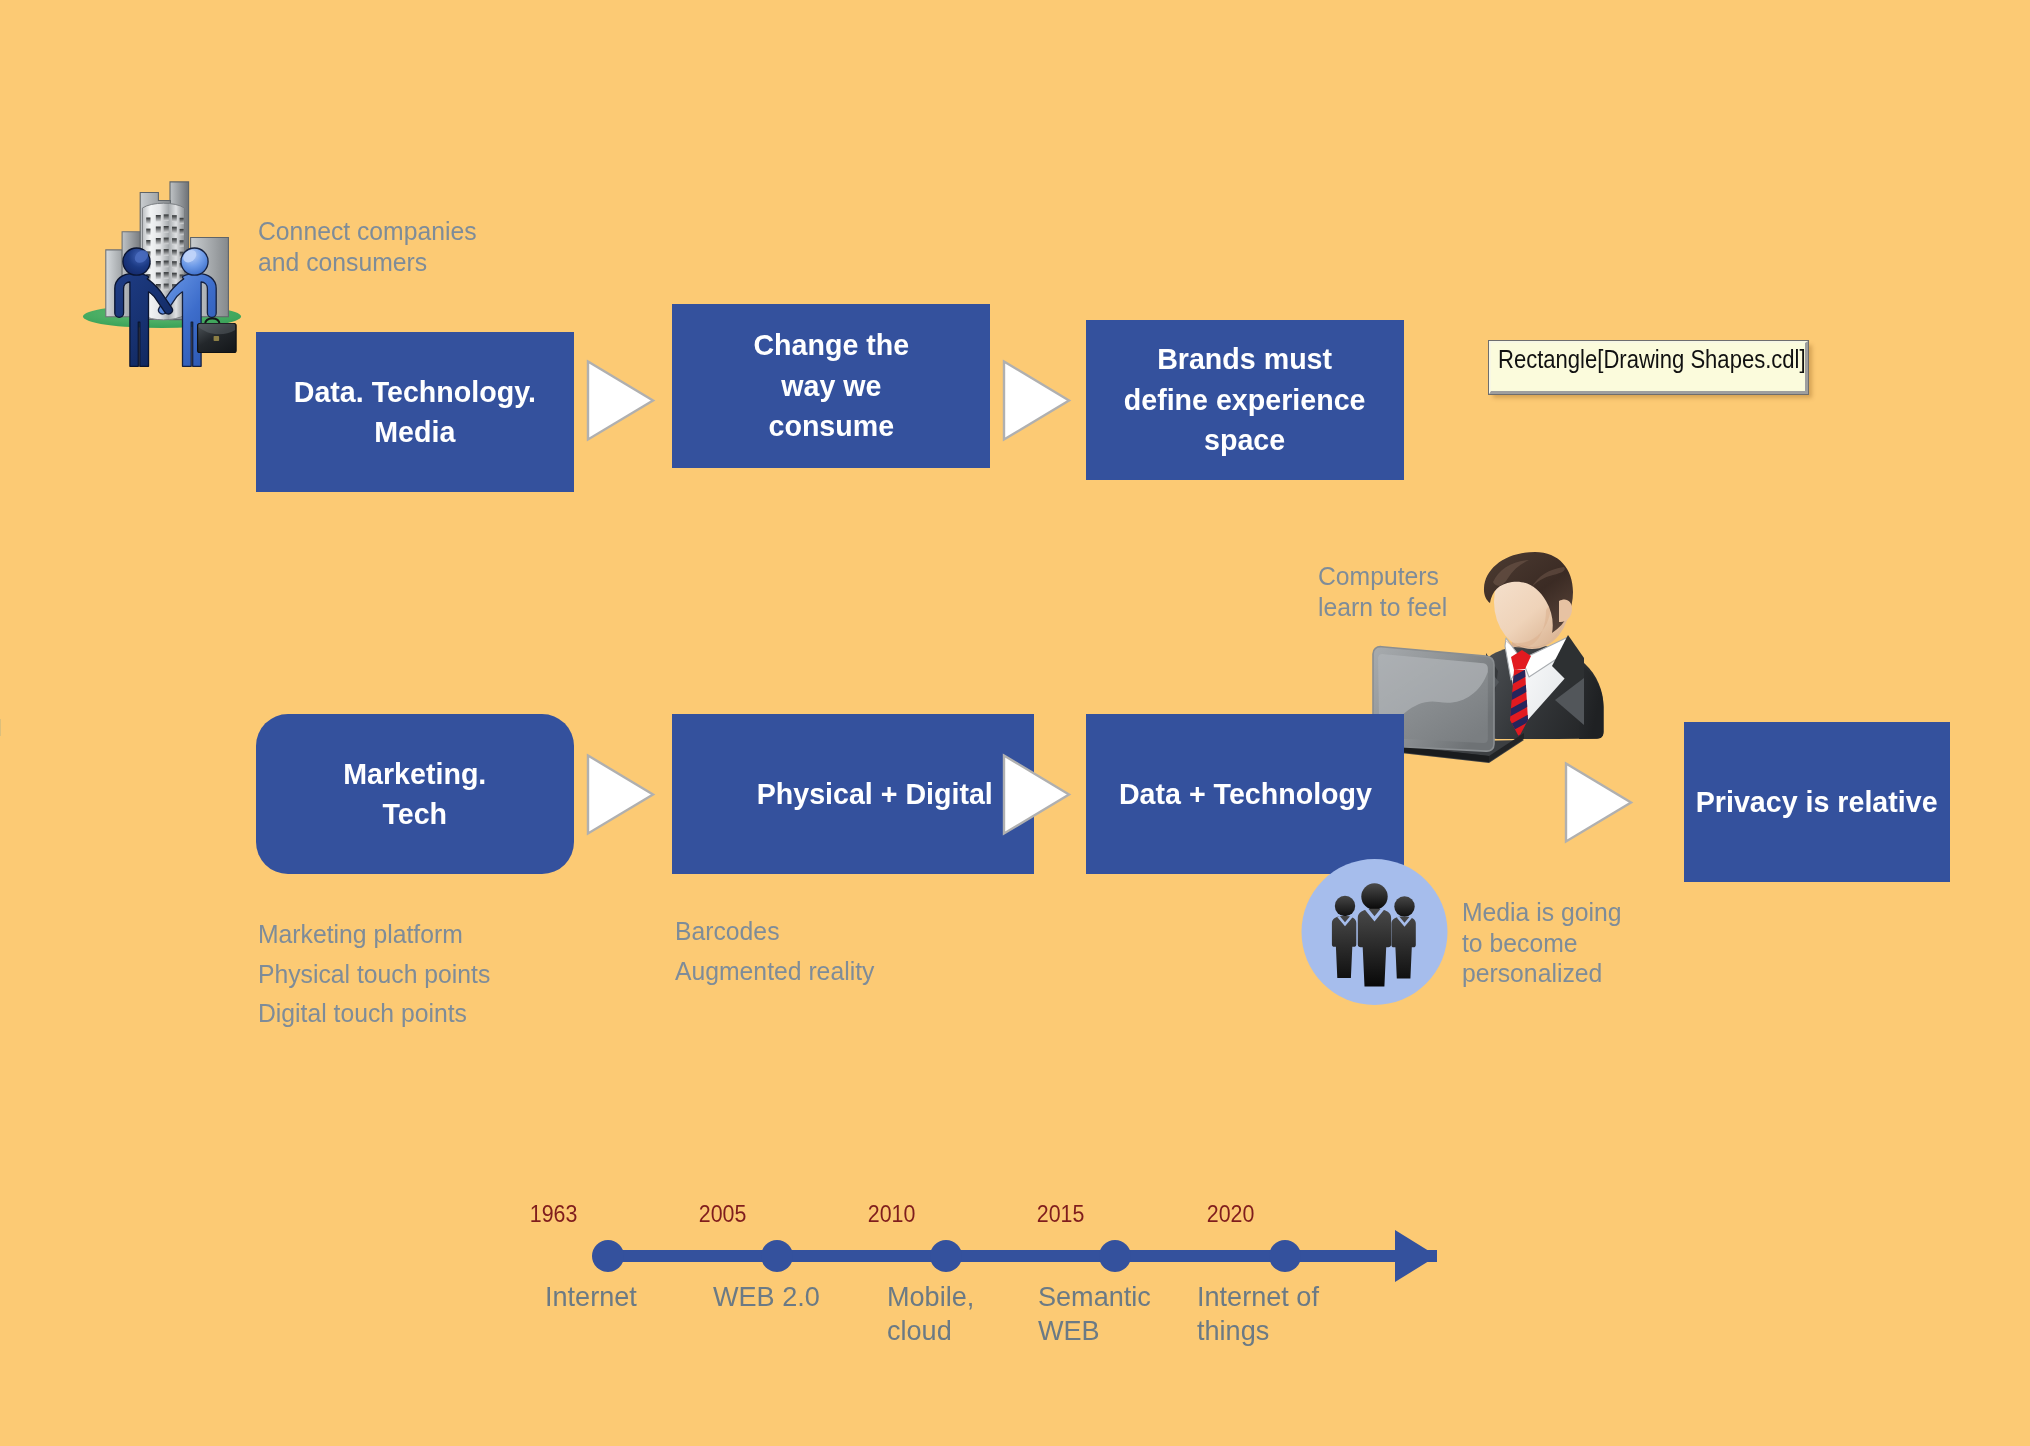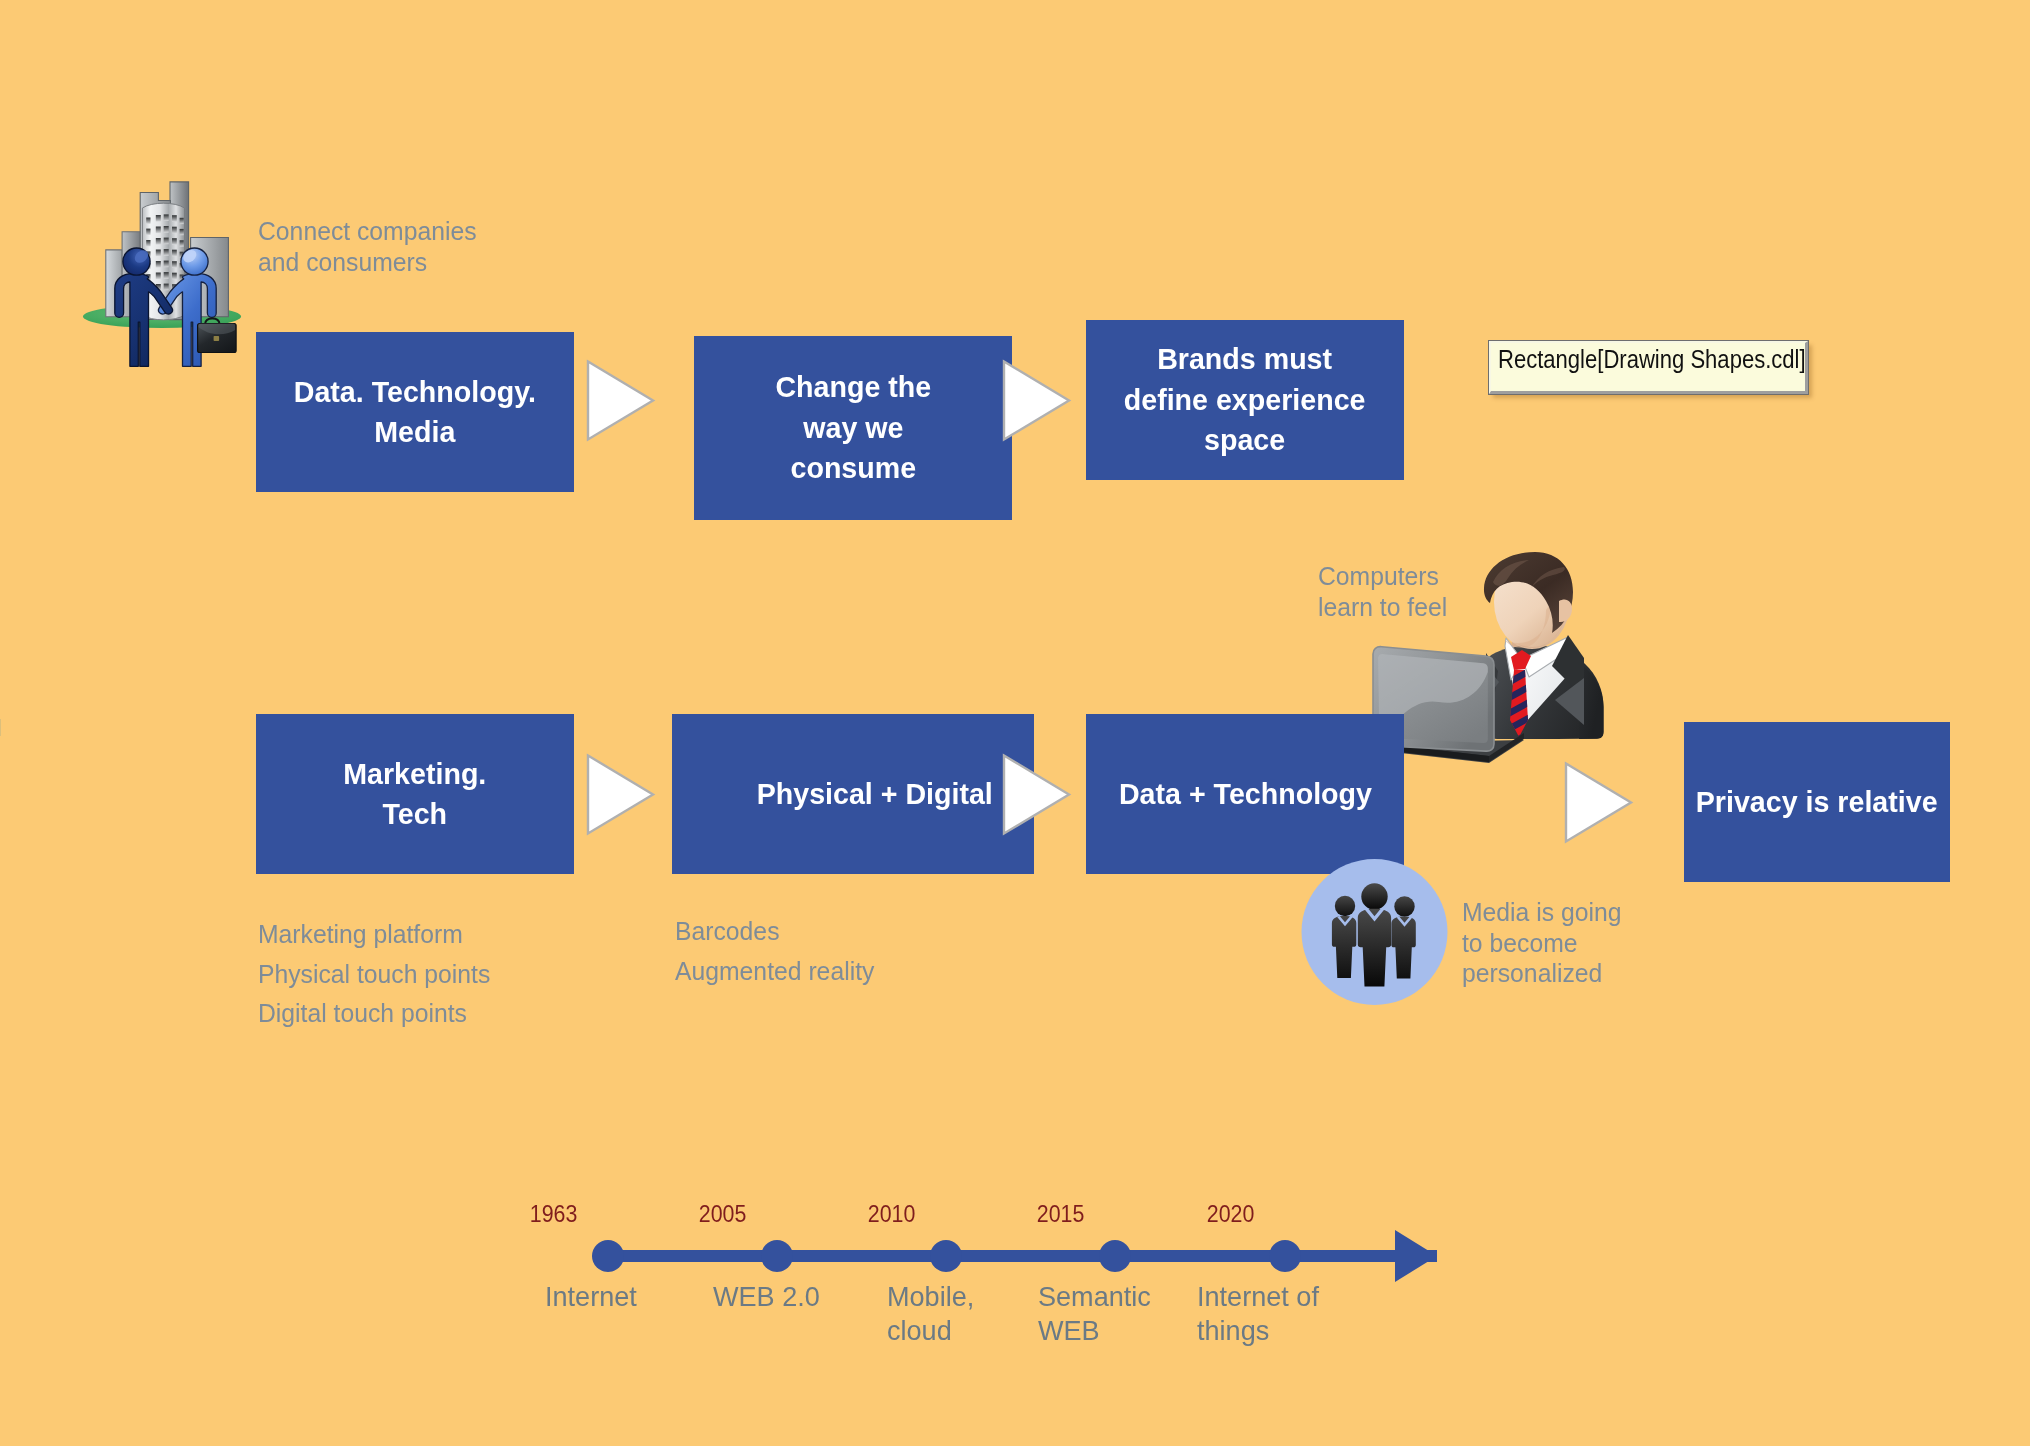--- a/index.html
+++ b/index.html
@@ -231,21 +231,21 @@
       <rect x="117.6" y="153.5" width="38.5" height="29" rx="2" fill="url(#gcase)" stroke="#0E1113" stroke-width="1.2"></rect>
       <path d="M118.6,157 c9,8 25,10 36.5,3 v-4.5 c0,-1.2 -1,-2 -2,-2 h-32.5 c-1.1,0 -2,0.8 -2,2 z" fill="#6A7076" opacity="0.4"></path>
       <rect x="133.6" y="166" width="5.5" height="5" rx="0.8" fill="#8D7F45"></rect>
     </g>
   </svg>
 
   <div class="box" style="left:256px;top:320px;width:318px;height:160px;margin-top:12px;">
     <span>Data. Technology.
 Media</span>
   </div>
-  <div class="box" style="left:672px;top:336px;width:318px;height:184px;margin-left:22px;">
+  <div class="box" style="left:672px;top:304px;width:318px;height:164px;">
     <span>Change the
 way we
 consume</span>
   </div>
   <div class="box" style="left:1086px;top:320px;width:318px;height:160px;">
     <span>Brands must
 define experience
 space</span>
   </div>
 
@@ -336,21 +336,21 @@
       <path d="M13,190 v6 l115,13 v-6 z" fill="#1A1C1E"></path>
       <path d="M12,101 c0,-5 3.5,-7.8 8.6,-7.3 l104,9.4 c5.1,0.5 8.4,3.8 8.4,8.8 v79
            c0,5 -3.4,7.7 -8.4,7.2 l-104,-5.4 c-5.1,-0.3 -8.6,-3.8 -8.6,-8.8 z" fill="url(#glidout)" stroke="#8A8E91" stroke-width="1.6"></path>
       <path d="M17,105 c0,-2.6 1.8,-4.3 4.4,-4 l101,9.2 c2.6,0.2 4.4,2.2 4.4,4.8 v71
            c0,2.6 -1.8,4.2 -4.4,4 l-101,-5.2 c-2.6,-0.2 -4.4,-2.2 -4.4,-4.8 z" fill="url(#glidin)"></path>
       <path d="M17,105 c0,-2.6 1.8,-4.3 4.4,-4 l101,9.2 c2.6,0.2 4.4,2.2 4.4,4.8 v4
            c-8,23 -28,34 -49,30 c-21,-4 -41,12 -60,42 z" fill="#BCC0C3" opacity="0.55"></path>
     </g>
   </svg>
 
-  <div class="box" style="left:256px;top:714px;width:318px;height:160px;">
+  <div class="box" style="left:256px;top:714px;width:318px;height:160px;border-radius:32px;">
     <span>Marketing.
 Tech</span>
   </div>
   <div class="box" style="left:672px;top:714px;width:318px;height:160px;padding-left:44px;">
     <span>Physical + Digital</span>
   </div>
   <div class="box" style="left:1086px;top:714px;width:318px;height:160px;">
     <span>Data + Technology</span>
   </div>
   <div class="box" style="left:1684px;top:722px;width:266px;height:160px;">

